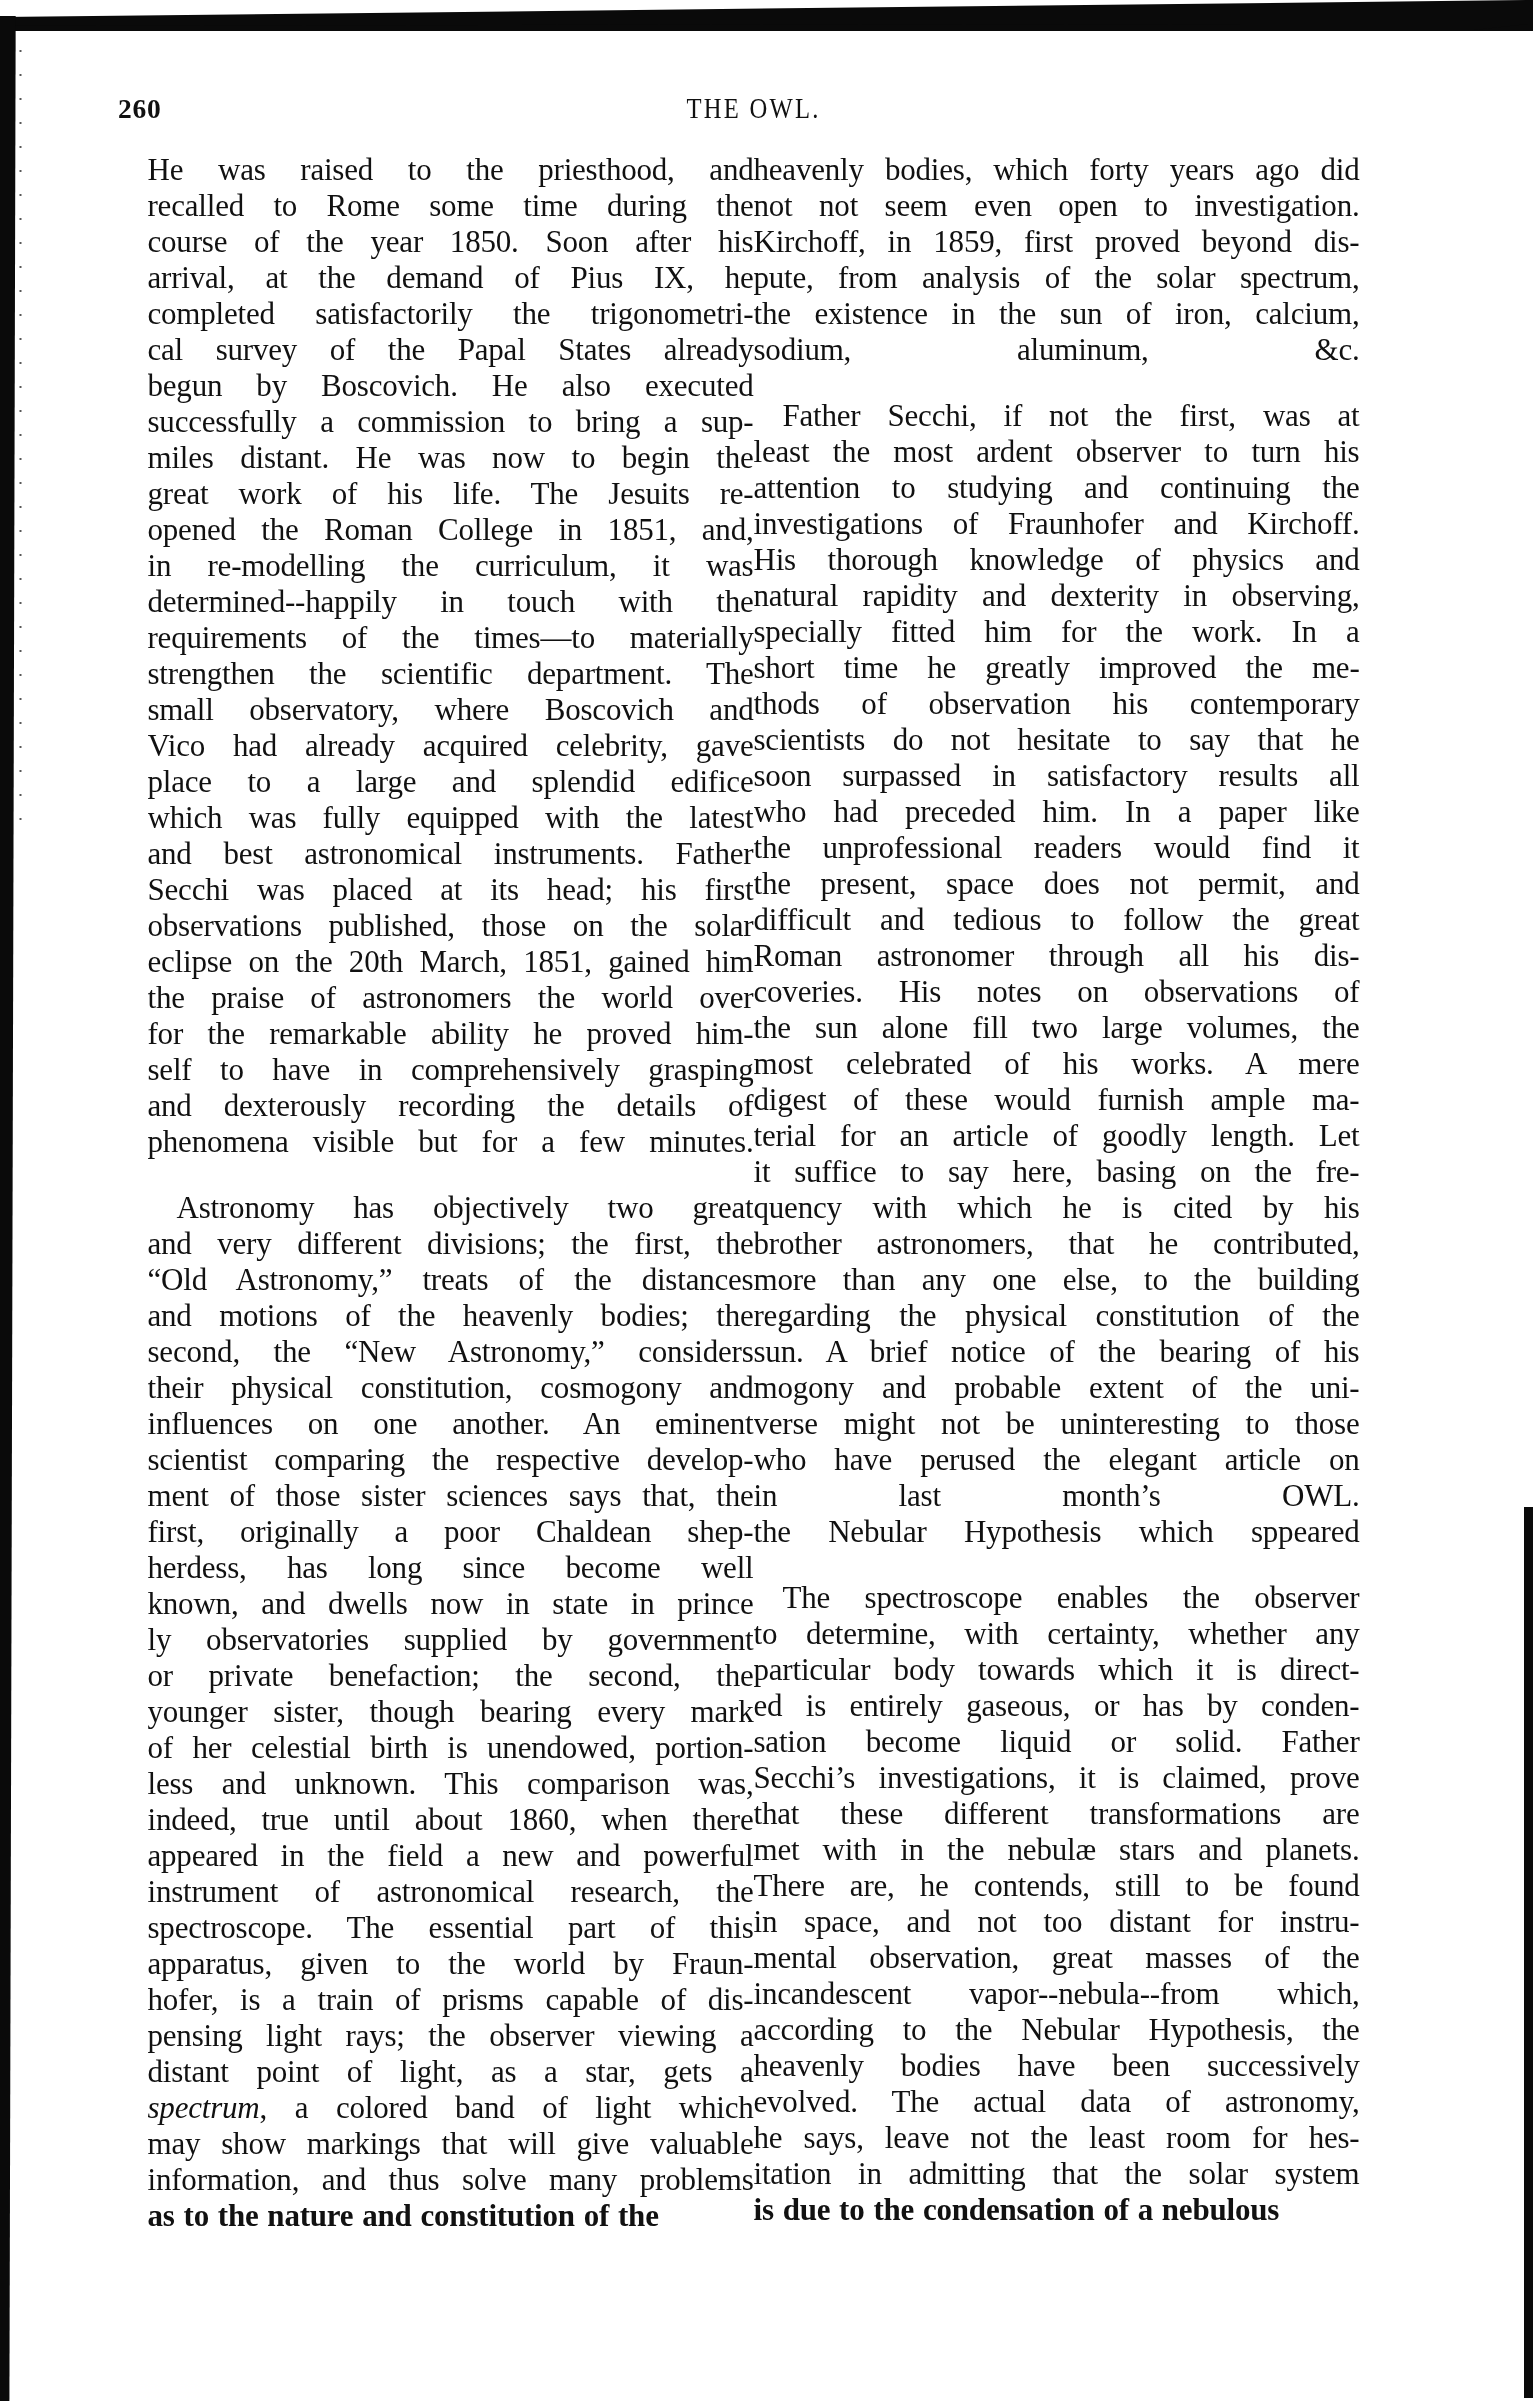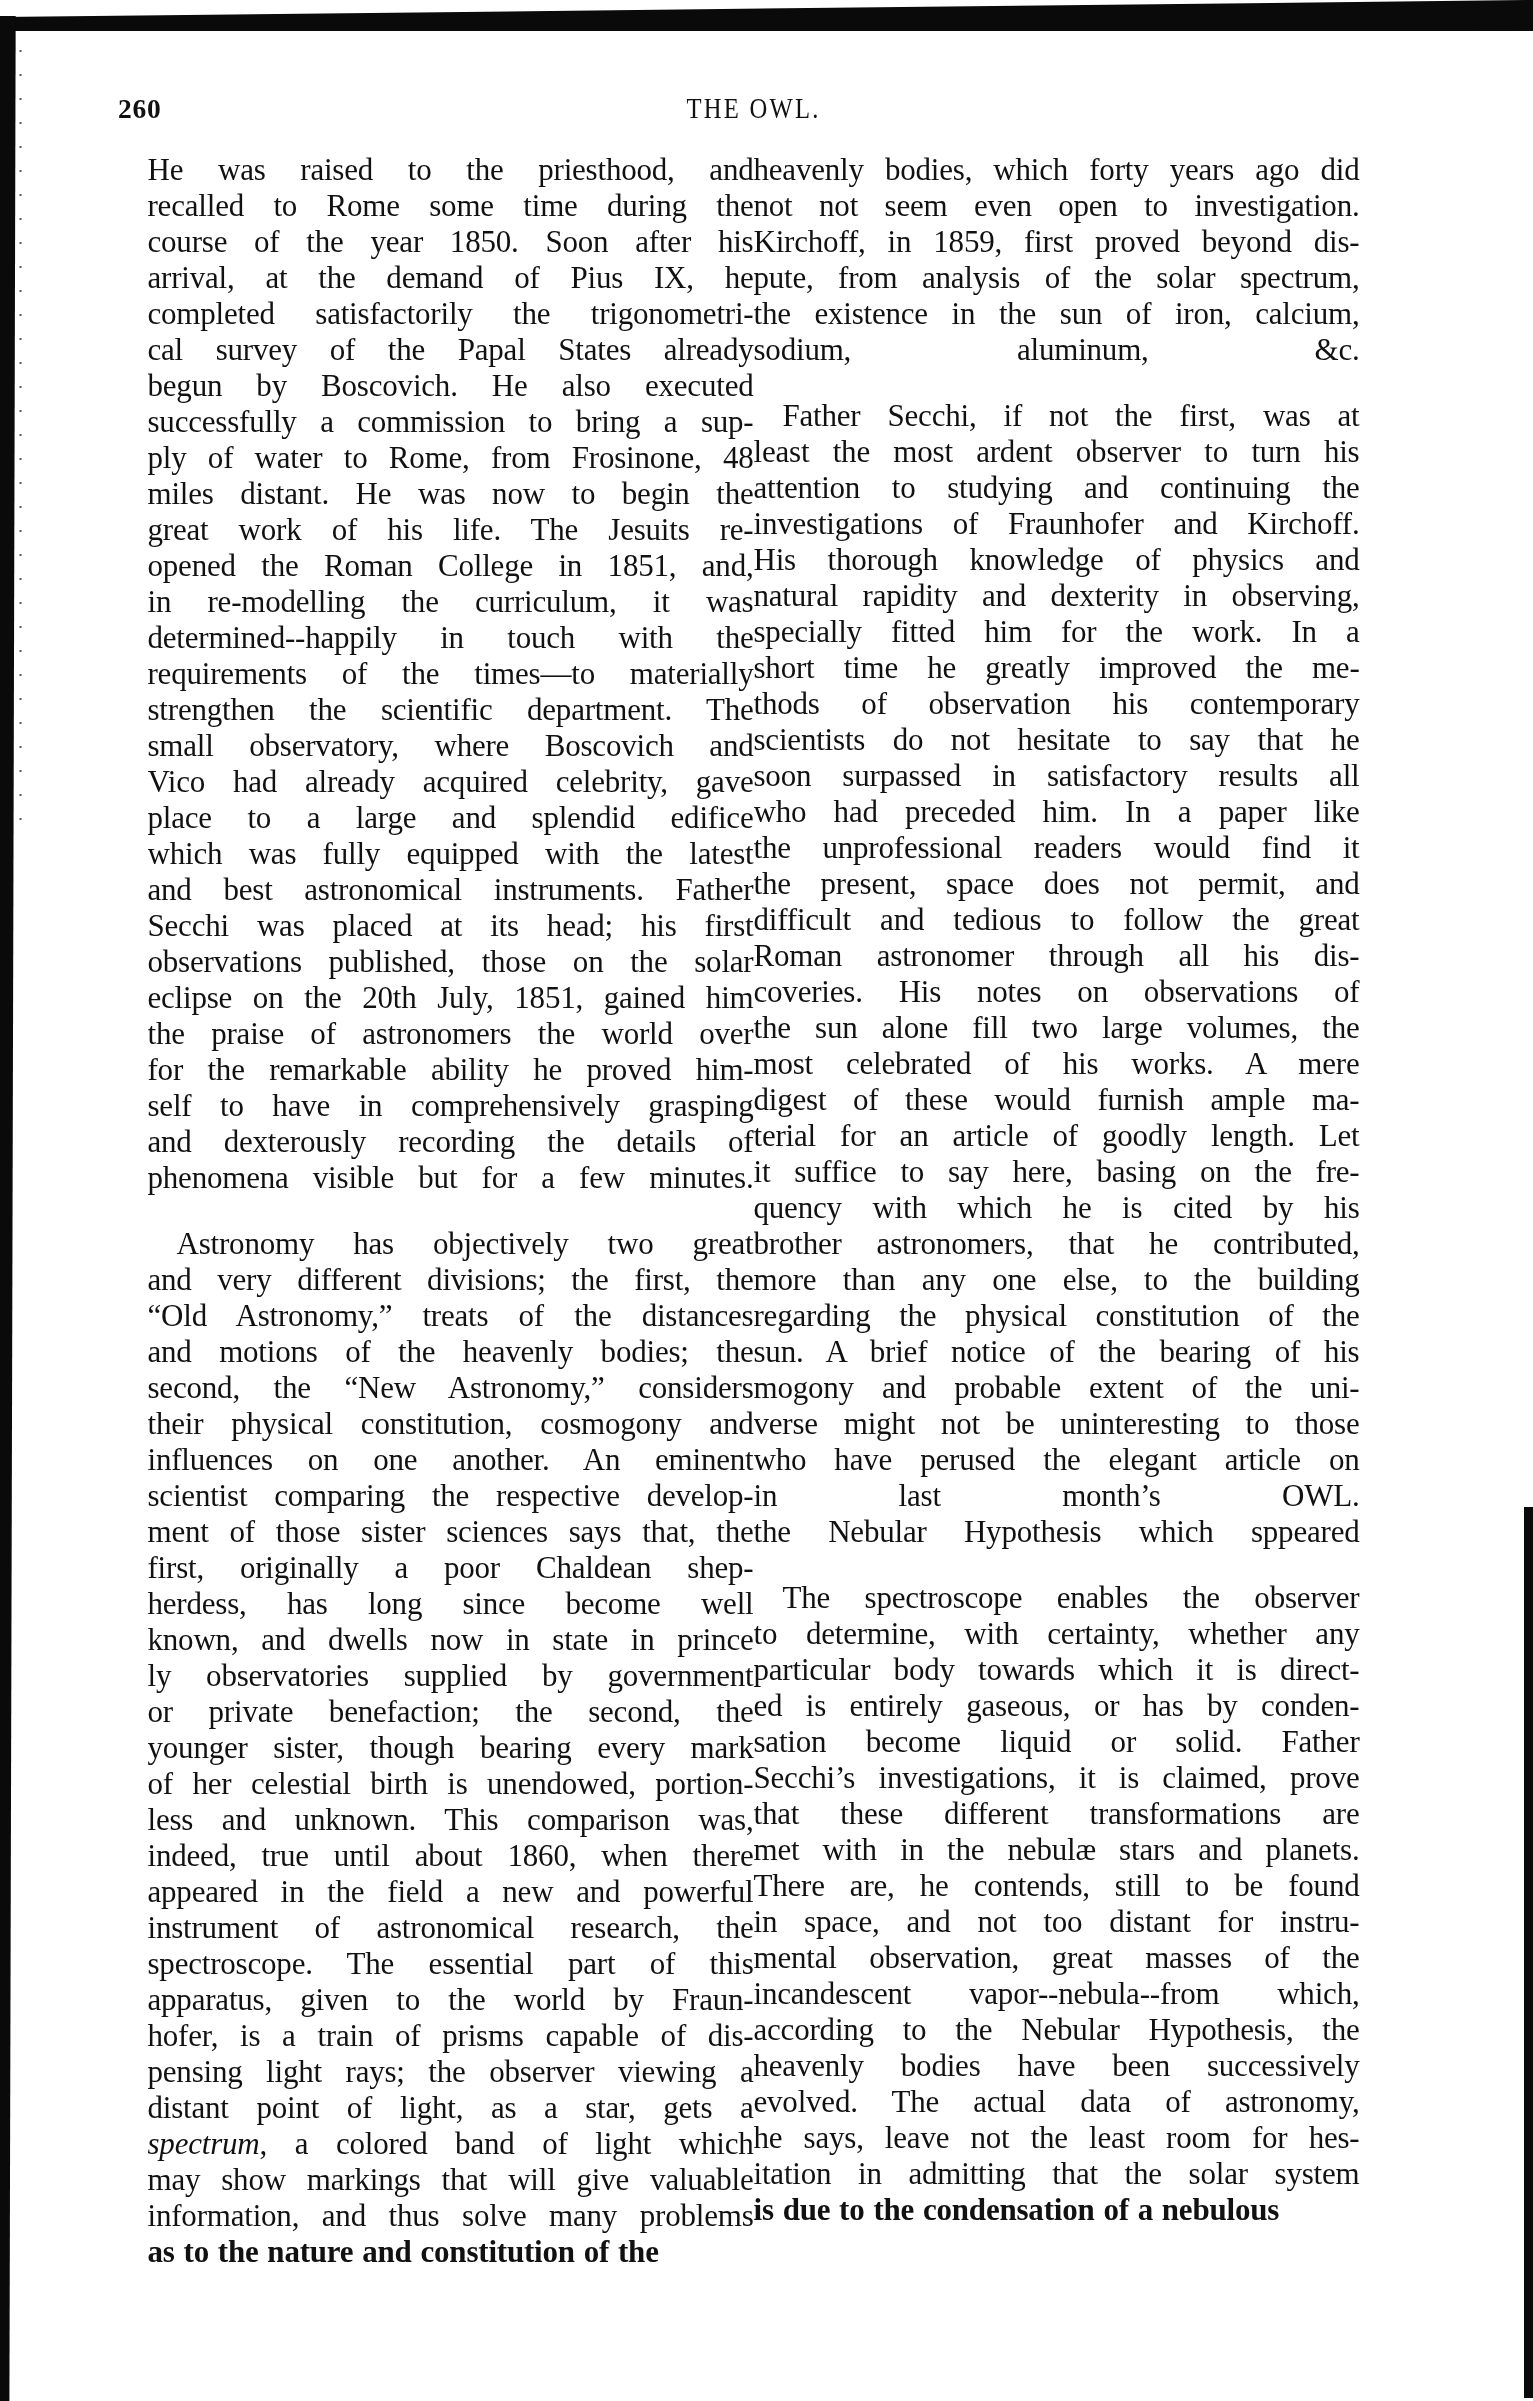--- a/index.html
+++ b/index.html
@@ -144,36 +144,35 @@
     <div class="column" id="col-left">
         <p class="paragraph">
           <span class="line">He was raised to the priesthood, and</span>
           <span class="line">recalled to Rome some time during the</span>
           <span class="line">course of the year 1850. Soon after his</span>
           <span class="line">arrival, at the demand of Pius IX, he</span>
           <span class="line">completed satisfactorily the trigonometri-</span>
           <span class="line">cal survey of the Papal States already</span>
           <span class="line">begun by Boscovich. He also executed</span>
           <span class="line">successfully a commission to bring a sup-</span>
-          <span class="line">ply of water to Rome, from Frosinone, 48</span>
           <span class="line">miles distant. He was now to begin the</span>
           <span class="line">great work of his life. The Jesuits re-</span>
           <span class="line">opened the Roman College in 1851, and,</span>
           <span class="line">in re-modelling the curriculum, it was</span>
           <span class="line">determined--happily in touch with the</span>
           <span class="line">requirements of the times—to materially</span>
           <span class="line">strengthen the scientific department. The</span>
           <span class="line">small observatory, where Boscovich and</span>
           <span class="line">Vico had already acquired celebrity, gave</span>
           <span class="line">place to a large and splendid edifice</span>
           <span class="line">which was fully equipped with the latest</span>
           <span class="line">and best astronomical instruments. Father</span>
           <span class="line">Secchi was placed at its head; his first</span>
           <span class="line">observations published, those on the solar</span>
-          <span class="line">eclipse on the 20th July, 1851, gained him</span>
+          <span class="line">eclipse on the 20th March, 1851, gained him</span>
           <span class="line">the praise of astronomers the world over</span>
           <span class="line">for the remarkable ability he proved him-</span>
           <span class="line">self to have in comprehensively grasping</span>
           <span class="line">and dexterously recording the details of</span>
           <span class="line">phenomena visible but for a few minutes.</span>
         </p>
         <p class="paragraph">
           <span class="line indent">Astronomy has objectively two great</span>
           <span class="line">and very different divisions; the first, the</span>
           <span class="line">“Old Astronomy,” treats of the distances</span>

